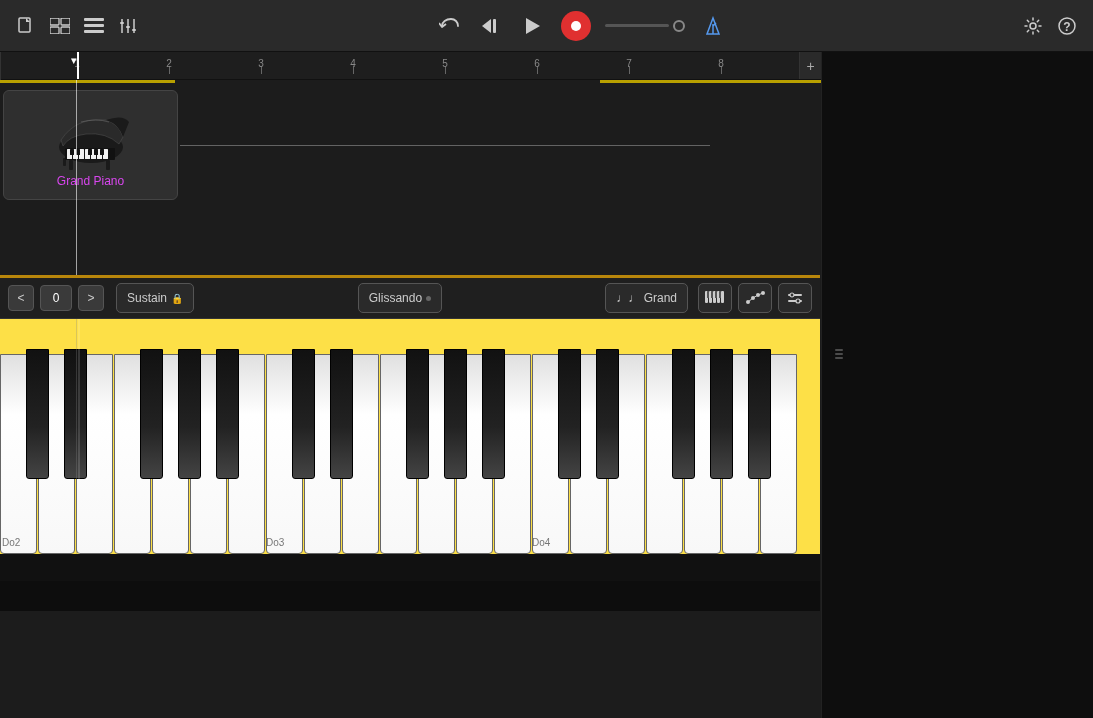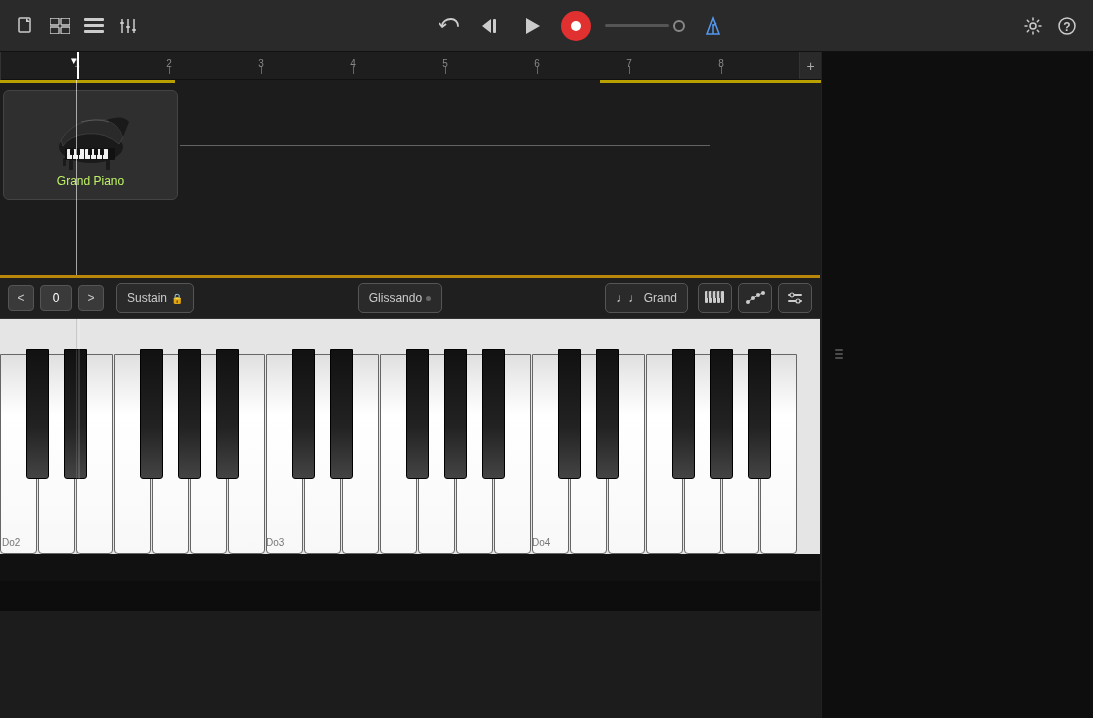--- a/index.html
+++ b/index.html
@@ -81,21 +81,21 @@
       border-radius: 6px;
       border: 1px solid #444;
       display: flex;
       flex-direction: column;
       align-items: center;
       justify-content: center;
       gap: 4px;
     }
     .track-segment-block .track-name {
       font-size: 12px;
-      color: #bef264;
+      color: #d946ef;
     }
     .track-line {
       position: absolute;
       left: 180px;
       top: 65px;
       width: 530px;
       height: 1px;
       background: #aaa;
       opacity: 0.5;
     }
@@ -512,21 +512,21 @@
         </div>
 
         <div style="position:absolute;right:250px;top:50%;transform:translateY(-50%);width:8px;height:20px;display:flex;flex-direction:column;gap:2px;opacity:0.5;">
           <div style="width:8px;height:2px;background:#888;border-radius:1px;"></div>
           <div style="width:8px;height:2px;background:#888;border-radius:1px;"></div>
           <div style="width:8px;height:2px;background:#888;border-radius:1px;"></div>
         </div>
       </div>
 
       <div id="piano-wrap">
-        <div id="piano-keys" style="position:relative;width:900px;height:235px;background:#e5e5e5;overflow:hidden;">
+        <div id="piano-keys" style="position:relative;width:900px;height:235px;background:#fde047;overflow:hidden;">
 
           <style>
             .wk { position:absolute; bottom:0; width:37px; height:200px; background:linear-gradient(to bottom, #e0e0e0 0%, #fff 30%, #f8f8f8 100%); border:1px solid #666; border-radius:0 0 4px 4px; z-index:1; cursor:pointer; }
             .bk { position:absolute; bottom:75px; width:23px; height:130px; background:linear-gradient(to bottom, #111 0%, #222 60%, #444 100%); border:1px solid #000; border-radius:0 0 3px 3px; z-index:2; cursor:pointer; }
           </style>
 
           <div class="wk" style="left:0px;"></div>
 
           <div class="bk" style="left:26px;"></div>
 

